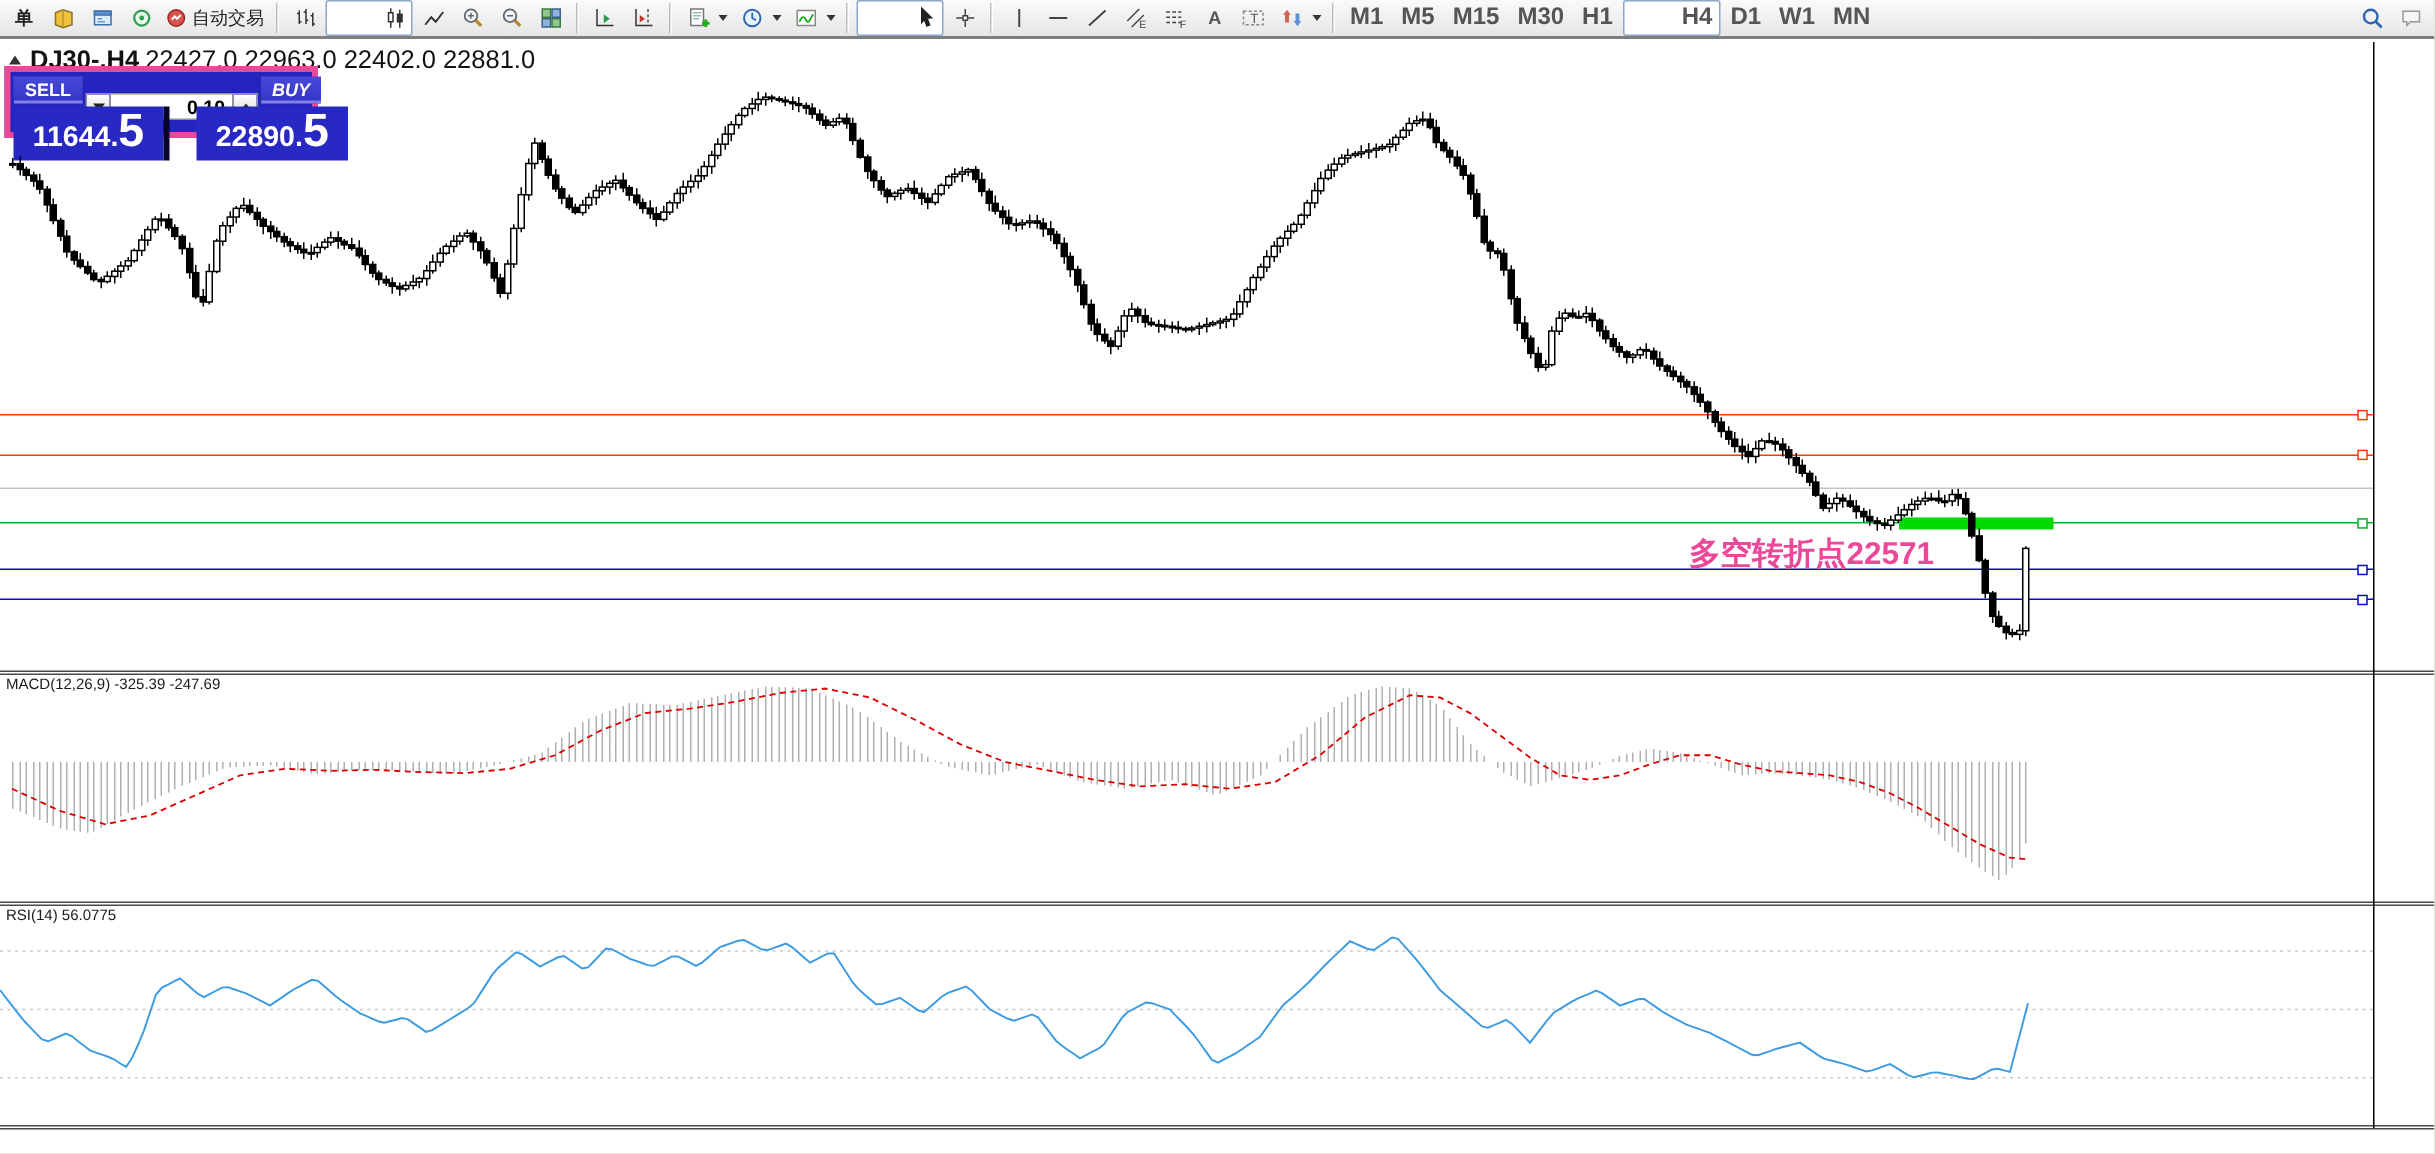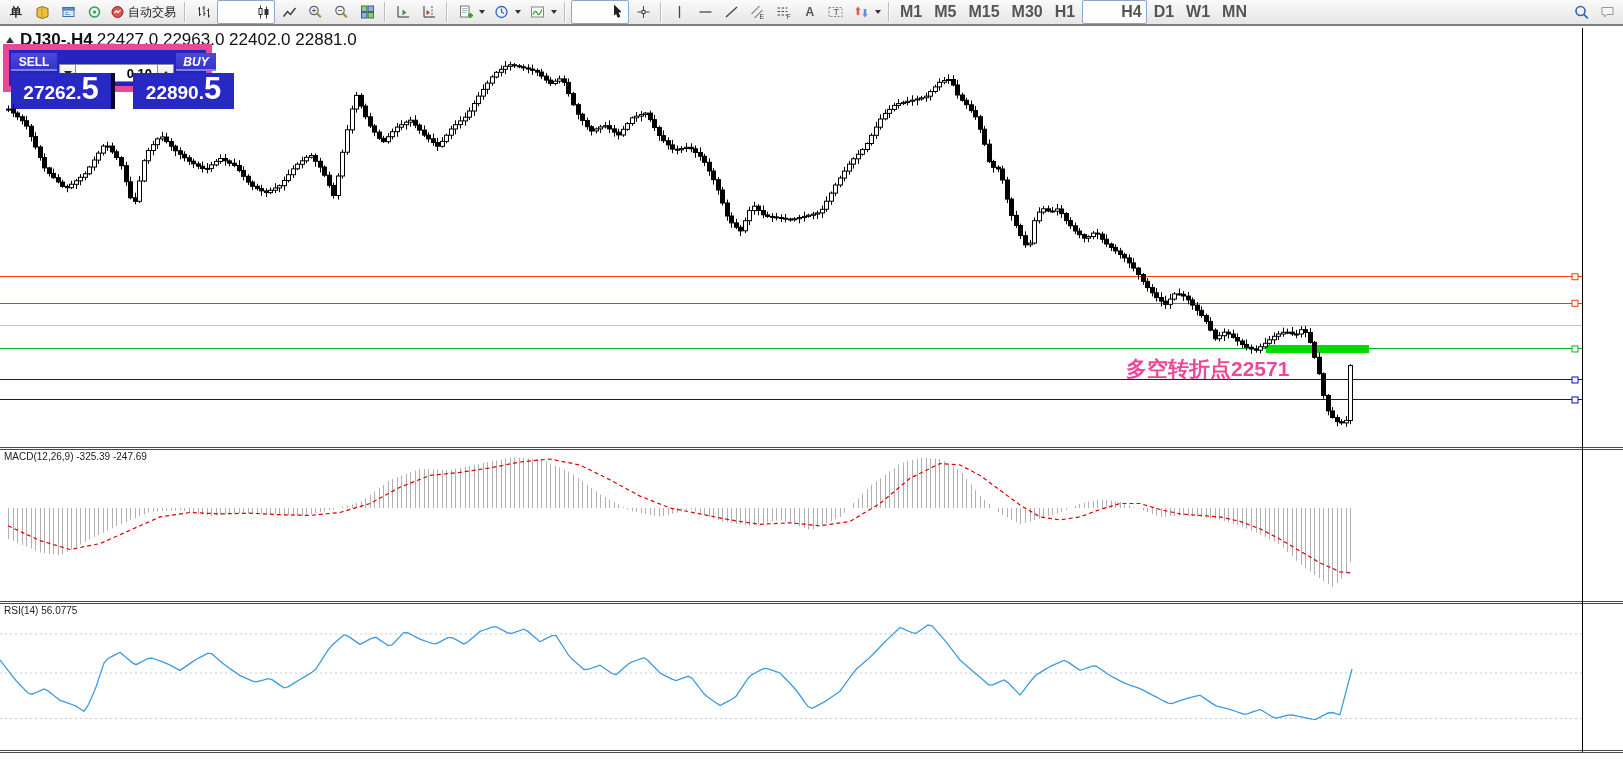--- a/index.html
+++ b/index.html
@@ -21,21 +21,21 @@
   .tbright{margin-left:auto;display:flex;align-items:center;}
   
   .chartwin{position:absolute;left:0;top:27px;width:1623px;height:742px;background:#fff;}
   .title-row{position:absolute;left:6px;top:3px;display:flex;align-items:center;
              font-size:17px;font-weight:bold;color:#111;white-space:nowrap;}
   .collapse{width:0;height:0;border-left:4px solid transparent;border-right:4px solid transparent;
             border-bottom:6px solid #333;margin-right:6px;}
   .title-row .ohlc{margin-left:4px;font-weight:normal;}
   
   .panel{position:absolute;left:3px;top:17px;width:209px;height:48px;background:#2424be;
-         border:6px solid #ec4899;box-sizing:border-box;}
+         border:4px solid #ec4899;box-sizing:border-box;}
   .pbtn{position:absolute;top:3px;height:18px;background:linear-gradient(#4a4ad8,#3232c6);
         color:#fff;font-size:12px;font-weight:bold;display:flex;align-items:center;
         justify-content:center;box-shadow:inset 0 -2px 0 #8080e4;border:none;}
   .pbtn.sell{left:2px;width:46px;}
   .pbtn.buy{left:167px;width:40px;font-style:italic;}
   .vol{position:absolute;left:50px;top:14px;width:115px;height:18px;display:flex;justify-content:center;}
   .spin{width:17px;height:18px;background:linear-gradient(#fdfdfd,#d8d8d8);border:1px solid #8f8f8f;
         box-sizing:border-box;display:flex;align-items:center;justify-content:center;}
   .arrow-up{width:0;height:0;border-left:4px solid transparent;border-right:4px solid transparent;border-bottom:5px solid #222;}
   .arrow-dn{width:0;height:0;border-left:4px solid transparent;border-right:4px solid transparent;border-top:5px solid #222;}
@@ -284,21 +284,21 @@
         <span class="spin">
             <span class="arrow-dn"></span>
           </span>
         <input readonly="" value="0.10" style="">
         <span class="spin">
             <span class="arrow-up"></span>
           </span>
       </div>
       <button class="pbtn buy">BUY</button>
       <div class="bp left">
-        <span class="sm">27262.</span>
+        <span class="sm">11644.</span>
           <span class="bg">5</span>
       </div>
       <div class="pgap"></div>
       <div class="bp right">
         <span class="sm">22890.</span>
           <span class="bg">5</span>
       </div>
     </div>
 
     <svg class="pane" id="main-svg" style="top:1px" width="1582" height="419">

